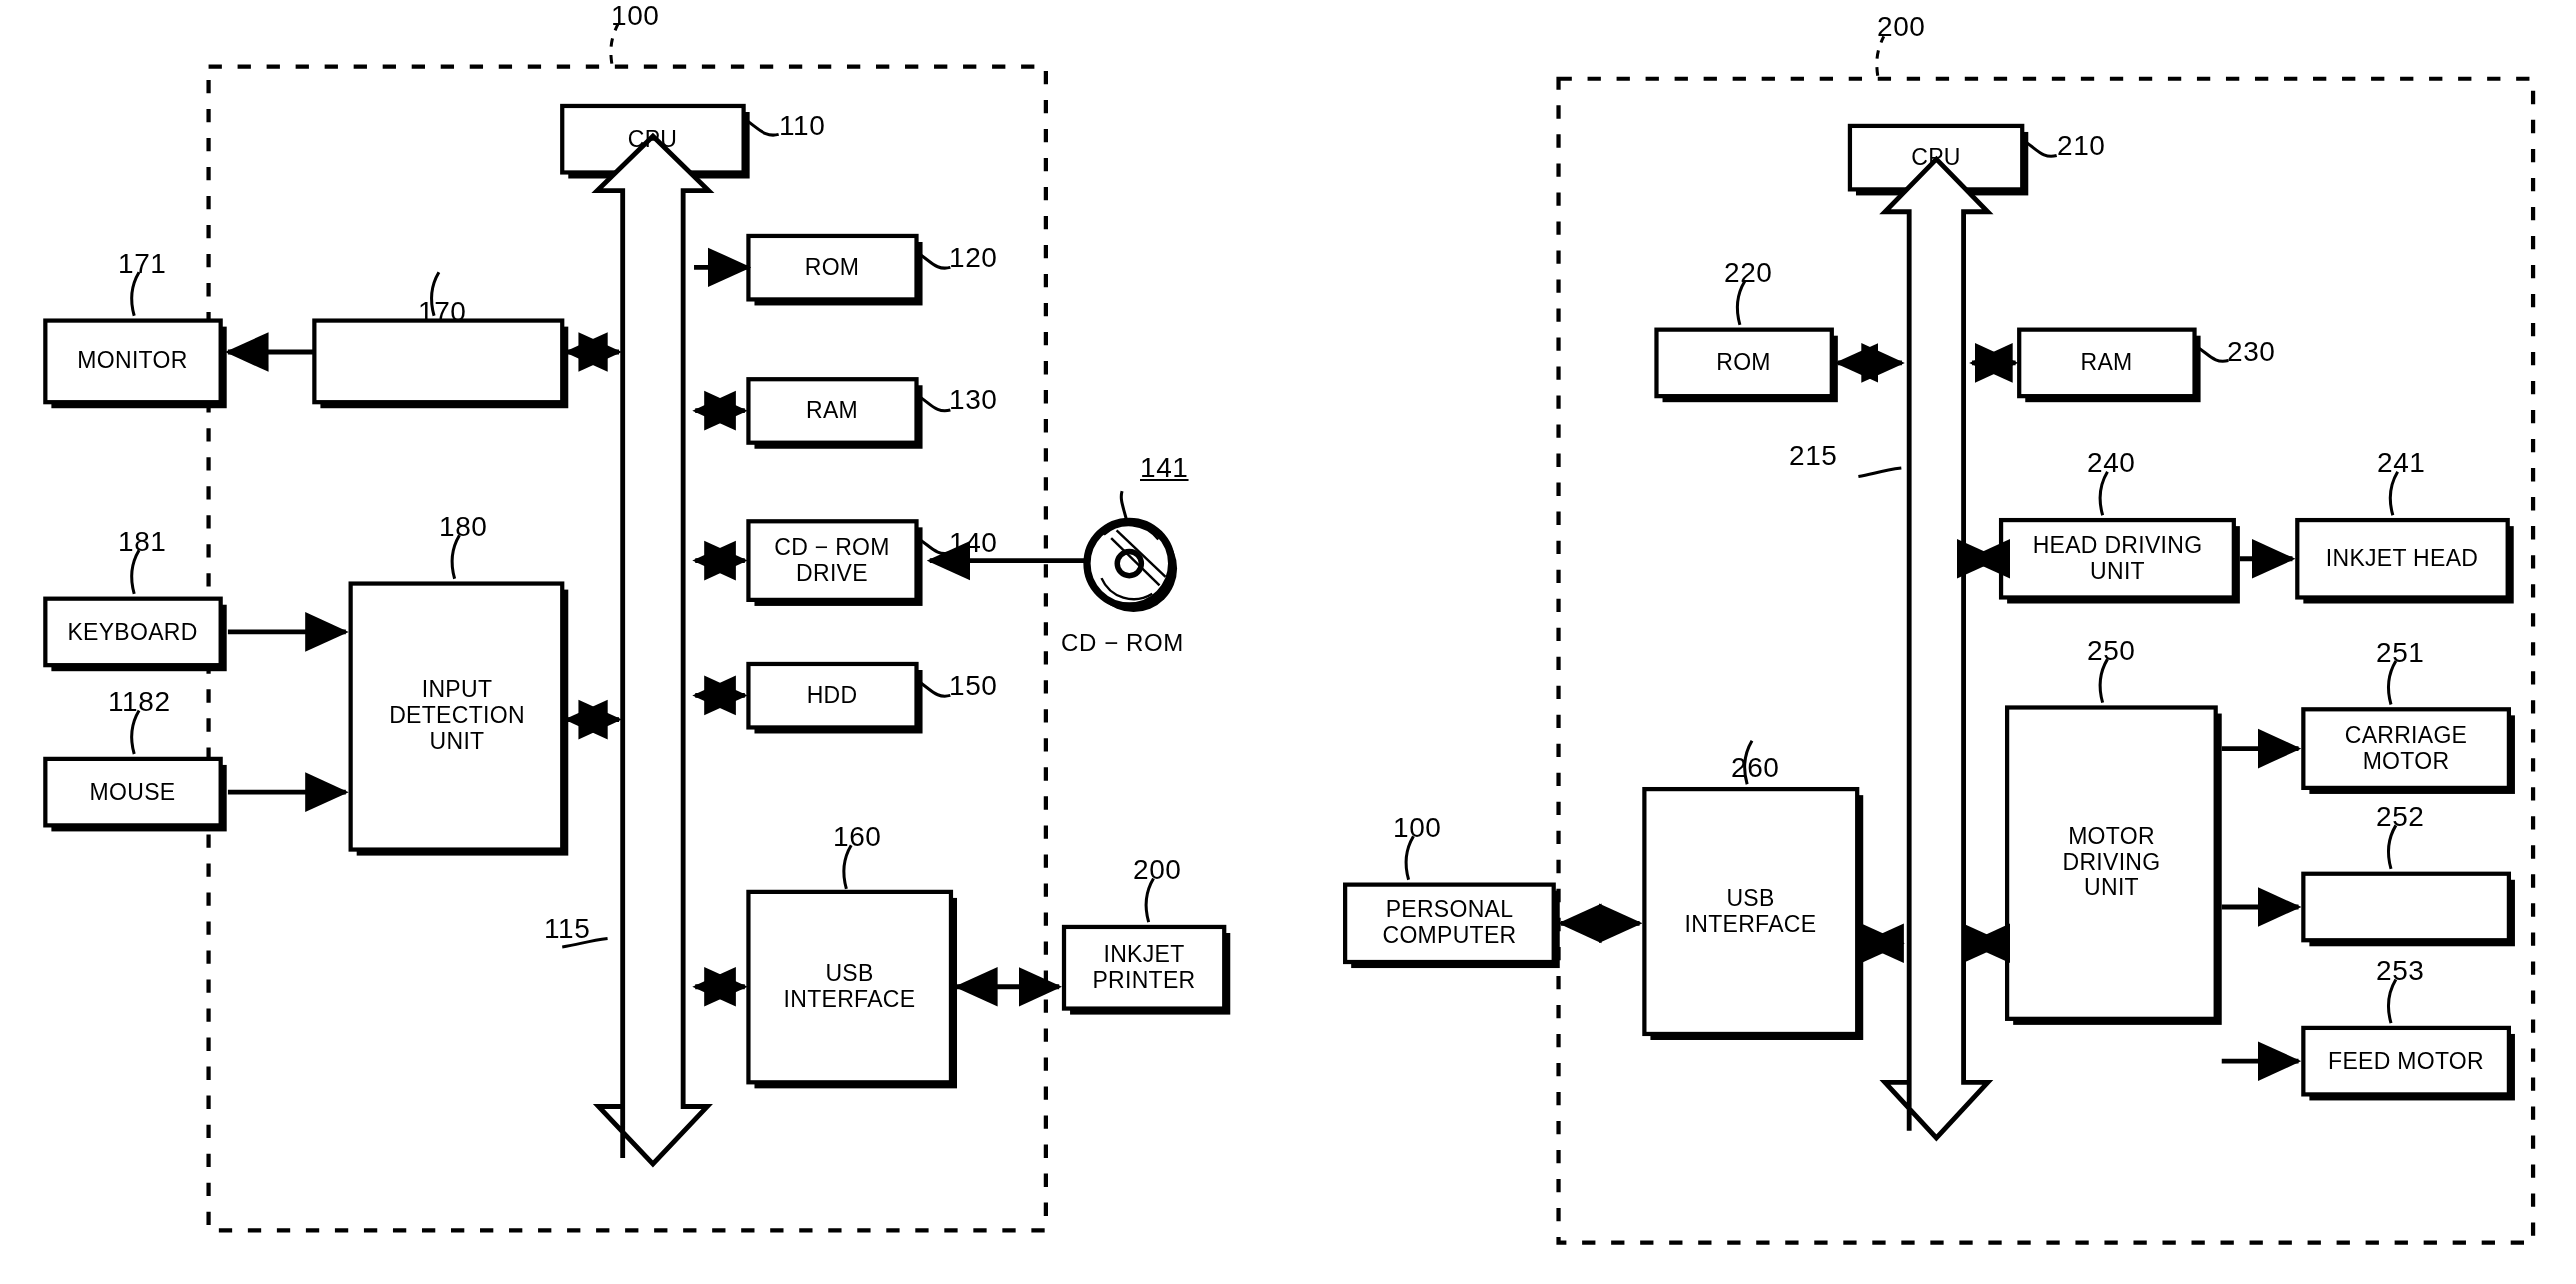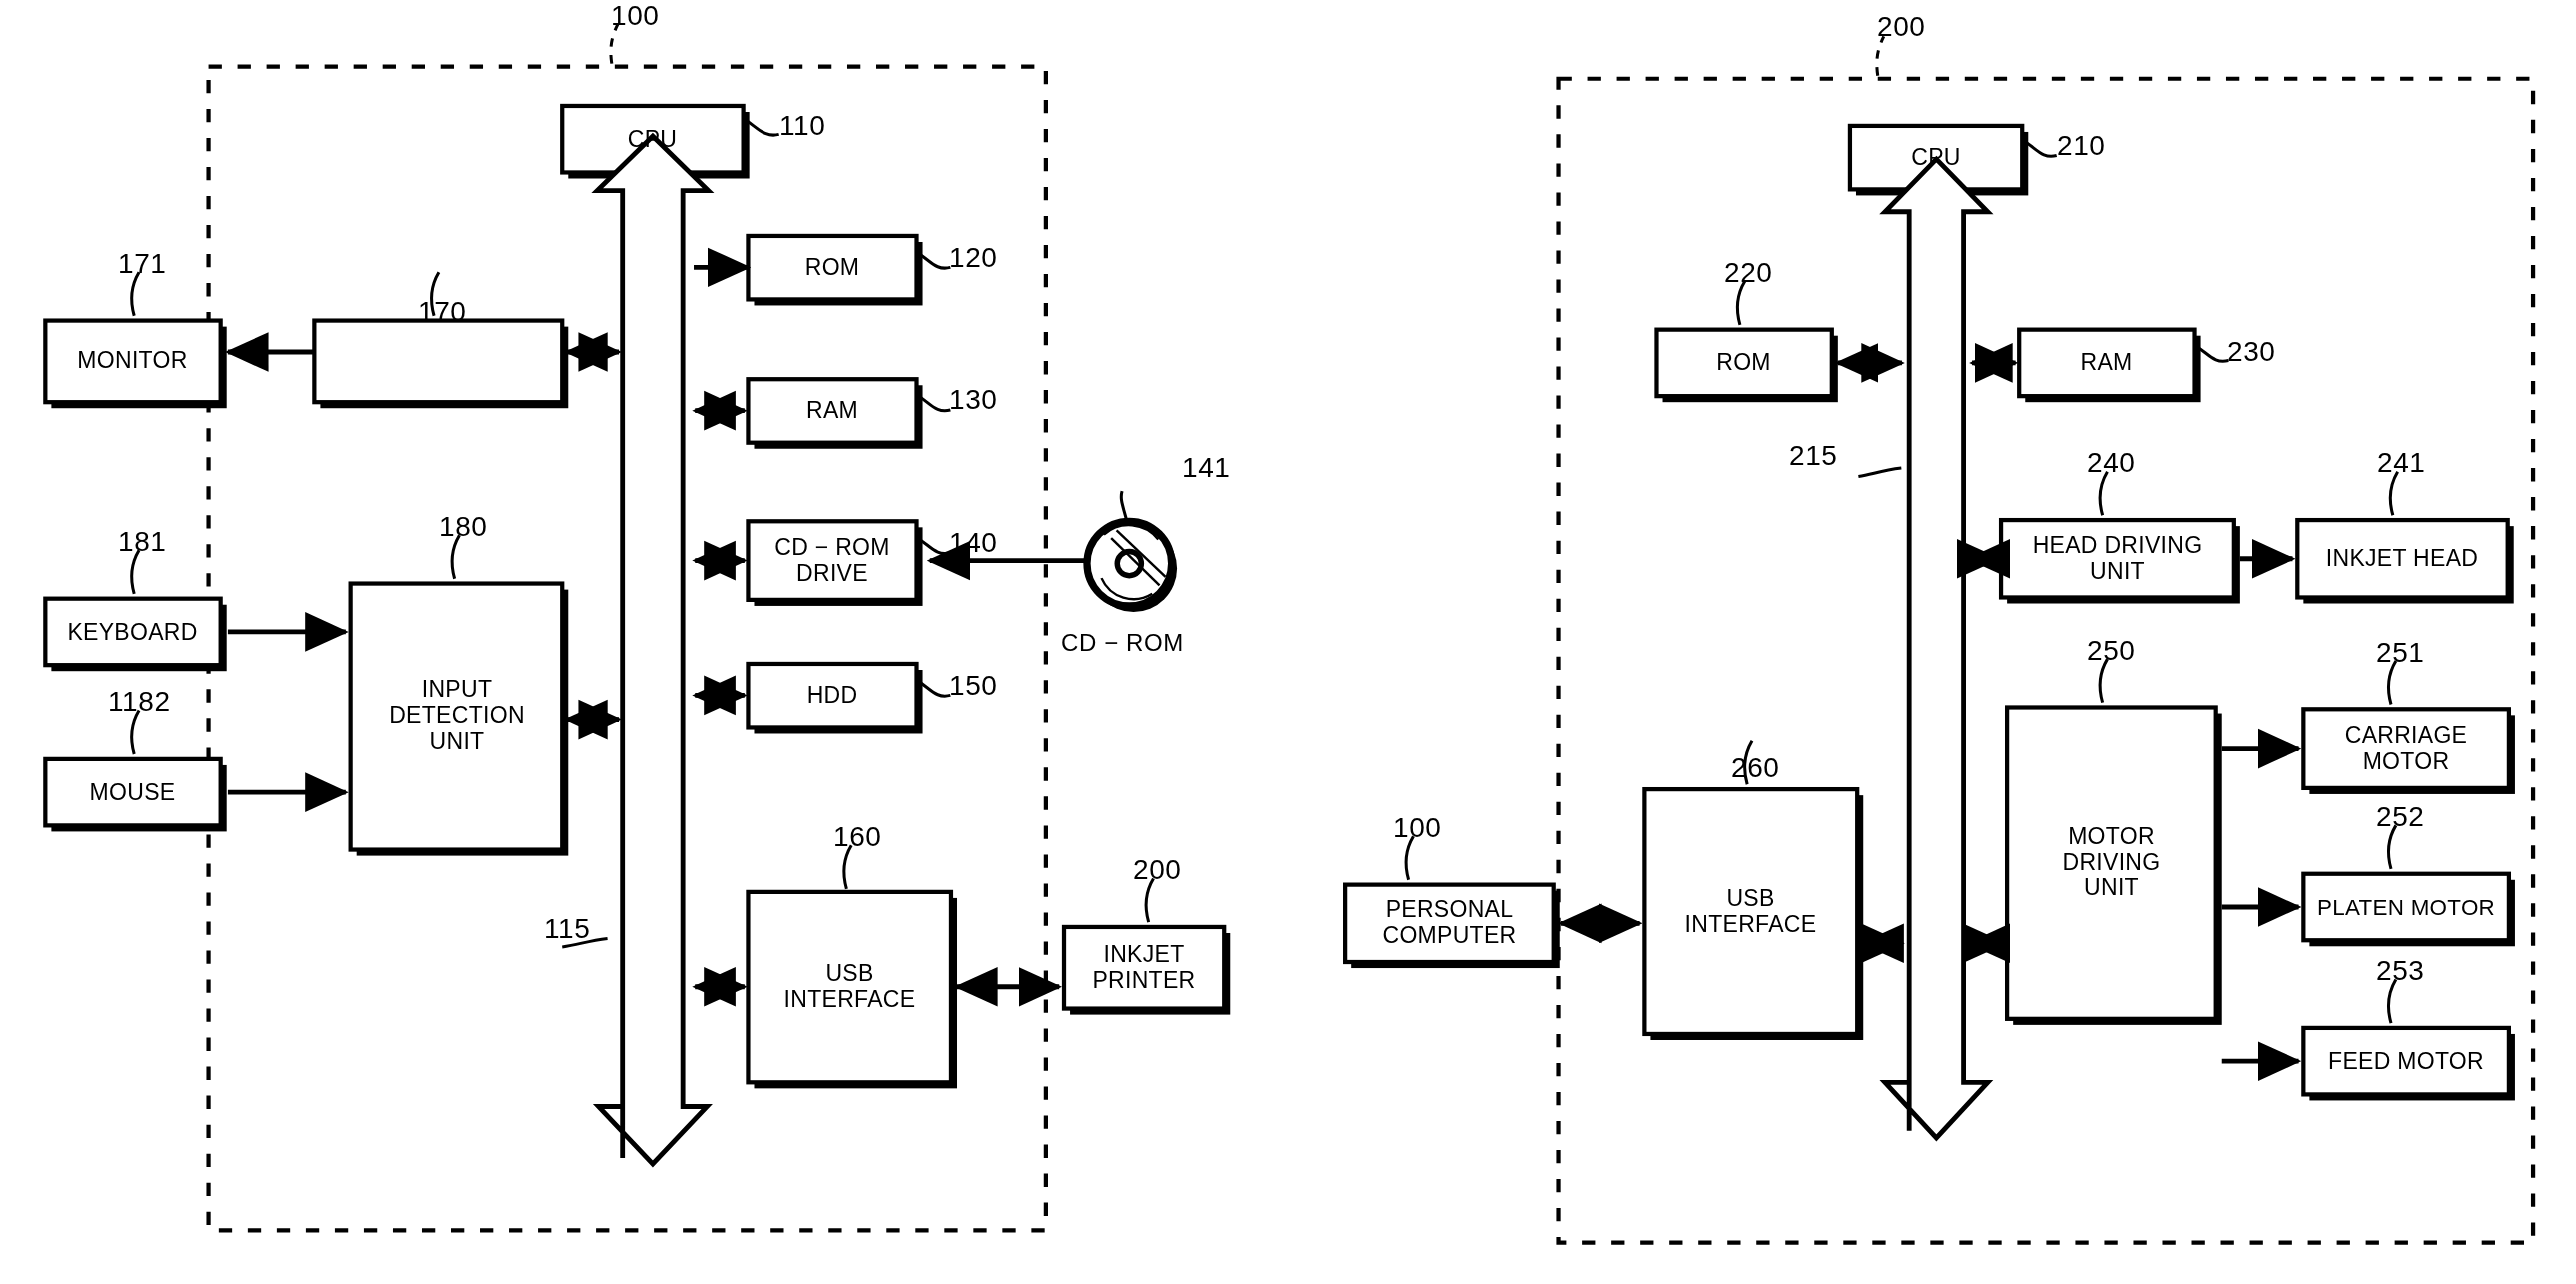--- a/index.html
+++ b/index.html
@@ -279,35 +279,34 @@
   <div class="ref-num" style="left:949px;top:384px;">130</div>
   <div class="ref-num" style="left:949px;top:527px;">140</div>
   <div class="ref-num" style="left:949px;top:670px;">150</div>
   <div class="ref-num" style="left:833px;top:821px;">160</div>
   <div class="ref-num" style="left:418px;top:248px;margin-top:48px;">170</div>
   <div class="ref-num" style="left:118px;top:248px;">171</div>
   <div class="ref-num" style="left:439px;top:511px;">180</div>
   <div class="ref-num" style="left:118px;top:526px;">181</div>
   <div class="ref-num" style="left:108px;top:686px;">1182</div>
   <div class="ref-num" style="left:1133px;top:854px;">200</div>
-  <div class="ref-num" style="left:1182px;top:452px;">141</div>
+  <div class="ref-num" style="left:1140px;top:452px;text-decoration:underline;">141</div>
   <div class="ref-num" style="left:544px;top:913px;">115</div>
 
   <div class="blk-text" style="left:1850px;top:126px;width:172px;height:63px;">CPU</div>
   <div class="blk-text" style="left:1656px;top:329px;width:175px;height:67px;">ROM</div>
   <div class="blk-text" style="left:2019px;top:329px;width:175px;height:67px;">RAM</div>
   <div class="blk-text" style="left:2001px;top:520px;width:233px;height:77px;">HEAD DRIVING
 UNIT</div>
   <div class="blk-text" style="left:2297px;top:520px;width:210px;height:77px;">INKJET HEAD</div>
   <div class="blk-text" style="left:2007px;top:707px;width:209px;height:311px;">MOTOR
 DRIVING
 UNIT</div>
   <div class="blk-text" style="left:2303px;top:709px;width:206px;height:79px;">CARRIAGE
 MOTOR</div>
-  <div class="blk-text" style="left:2303px;top:874px;width:206px;height:67px;font-size:22.4px;">PLATEN MOTOR</div>
   <div class="blk-text" style="left:2303px;top:1028px;width:206px;height:67px;font-size:23px;">FEED MOTOR</div>
   <div class="blk-text" style="left:1644px;top:789px;width:213px;height:245px;">USB
 INTERFACE</div>
   <div class="blk-text" style="left:1345px;top:884px;width:209px;height:77px;">PERSONAL
 COMPUTER</div>
 
   <div class="ref-num" style="left:1877px;top:11px;">200</div>
   <div class="ref-num" style="left:2057px;top:130px;">210</div>
   <div class="ref-num" style="left:1724px;top:257px;">220</div>
   <div class="ref-num" style="left:2227px;top:336px;">230</div>

